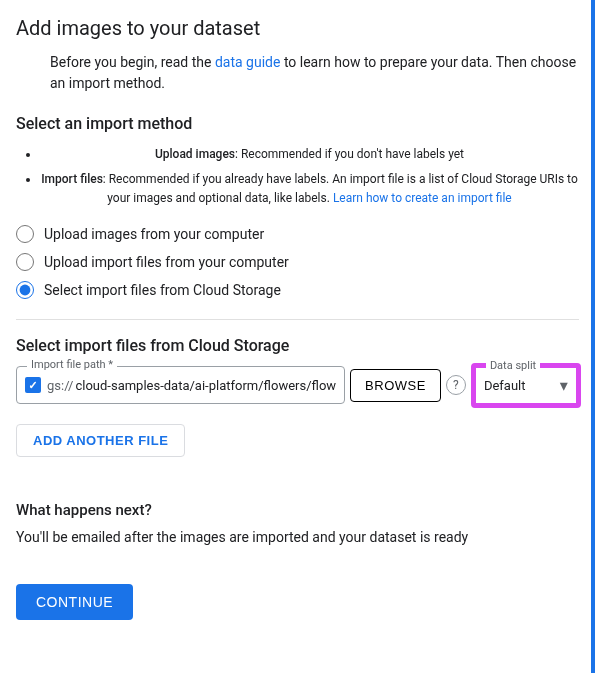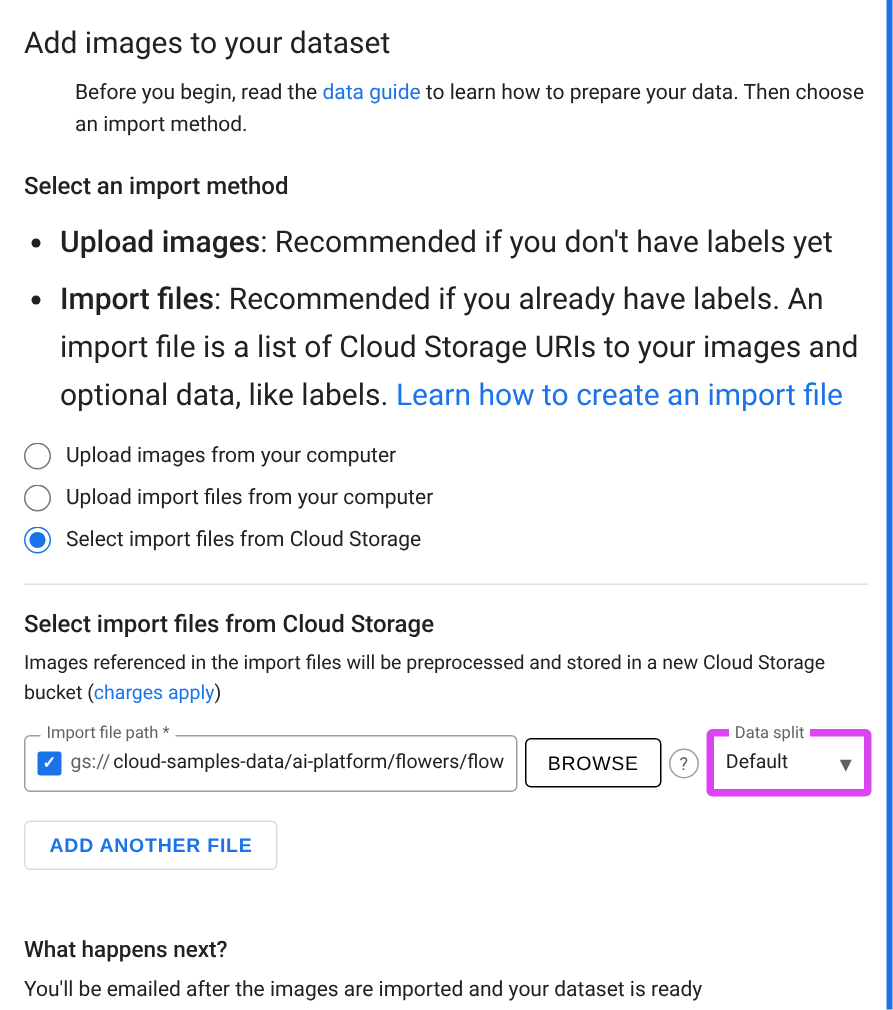--- a/index.html
+++ b/index.html
@@ -52,21 +52,22 @@
 
     .bullet-list {
       list-style: disc;
       padding-left: 24px;
       margin-bottom: 16px;
       line-height: 1.6;
     }
 
     .bullet-list li {
       margin-bottom: 6px;
-      font-size: 20px;
+      font-size: 12px;
+      text-align: center;
     }
 
     .bullet-list li strong {
       font-weight: 500;
     }
 
     .learn-link {
       color: #1a73e8;
       text-decoration: none;
     }
@@ -261,21 +262,21 @@
       font-size: 13px;
       font-weight: 700;
       color: #1a73e8;
       cursor: pointer;
       text-transform: uppercase;
       letter-spacing: 0.5px;
       margin-bottom: 24px;
     }
 
     .what-happens-section {
-      margin-bottom: 12px;
+      margin-bottom: 36px;
     }
 
     .what-happens-section .section-title {
       font-size: 15px;
       margin-bottom: 8px;
     }
 
     .what-happens-text {
       font-size: 14px;
       color: #202124;
@@ -351,23 +352,20 @@
   </div>
 
   
   <hr class="section-divider">
 
   
   <div class="cloud-storage-section">
 
     <h2 class="section-title">Select import files from Cloud Storage</h2>
 
-    <p class="info-text">
-      <span>Images referenced in the import files will be preprocessed and stored in a new Cloud Storage bucket (</span><a href="#" class="learn-link">charges apply</a><span>)</span>
-    </p>
 
     
     <div class="import-row">
 
       <div class="import-file-field-wrapper">
         <span class="import-file-label">Import file path *</span>
         <div class="import-input-inner">
           <div class="checkbox-check"></div>
           <span class="gs-prefix">gs://</span>
           <span class="file-path-text">cloud-samples-data/ai-platform/flowers/flow</span>

